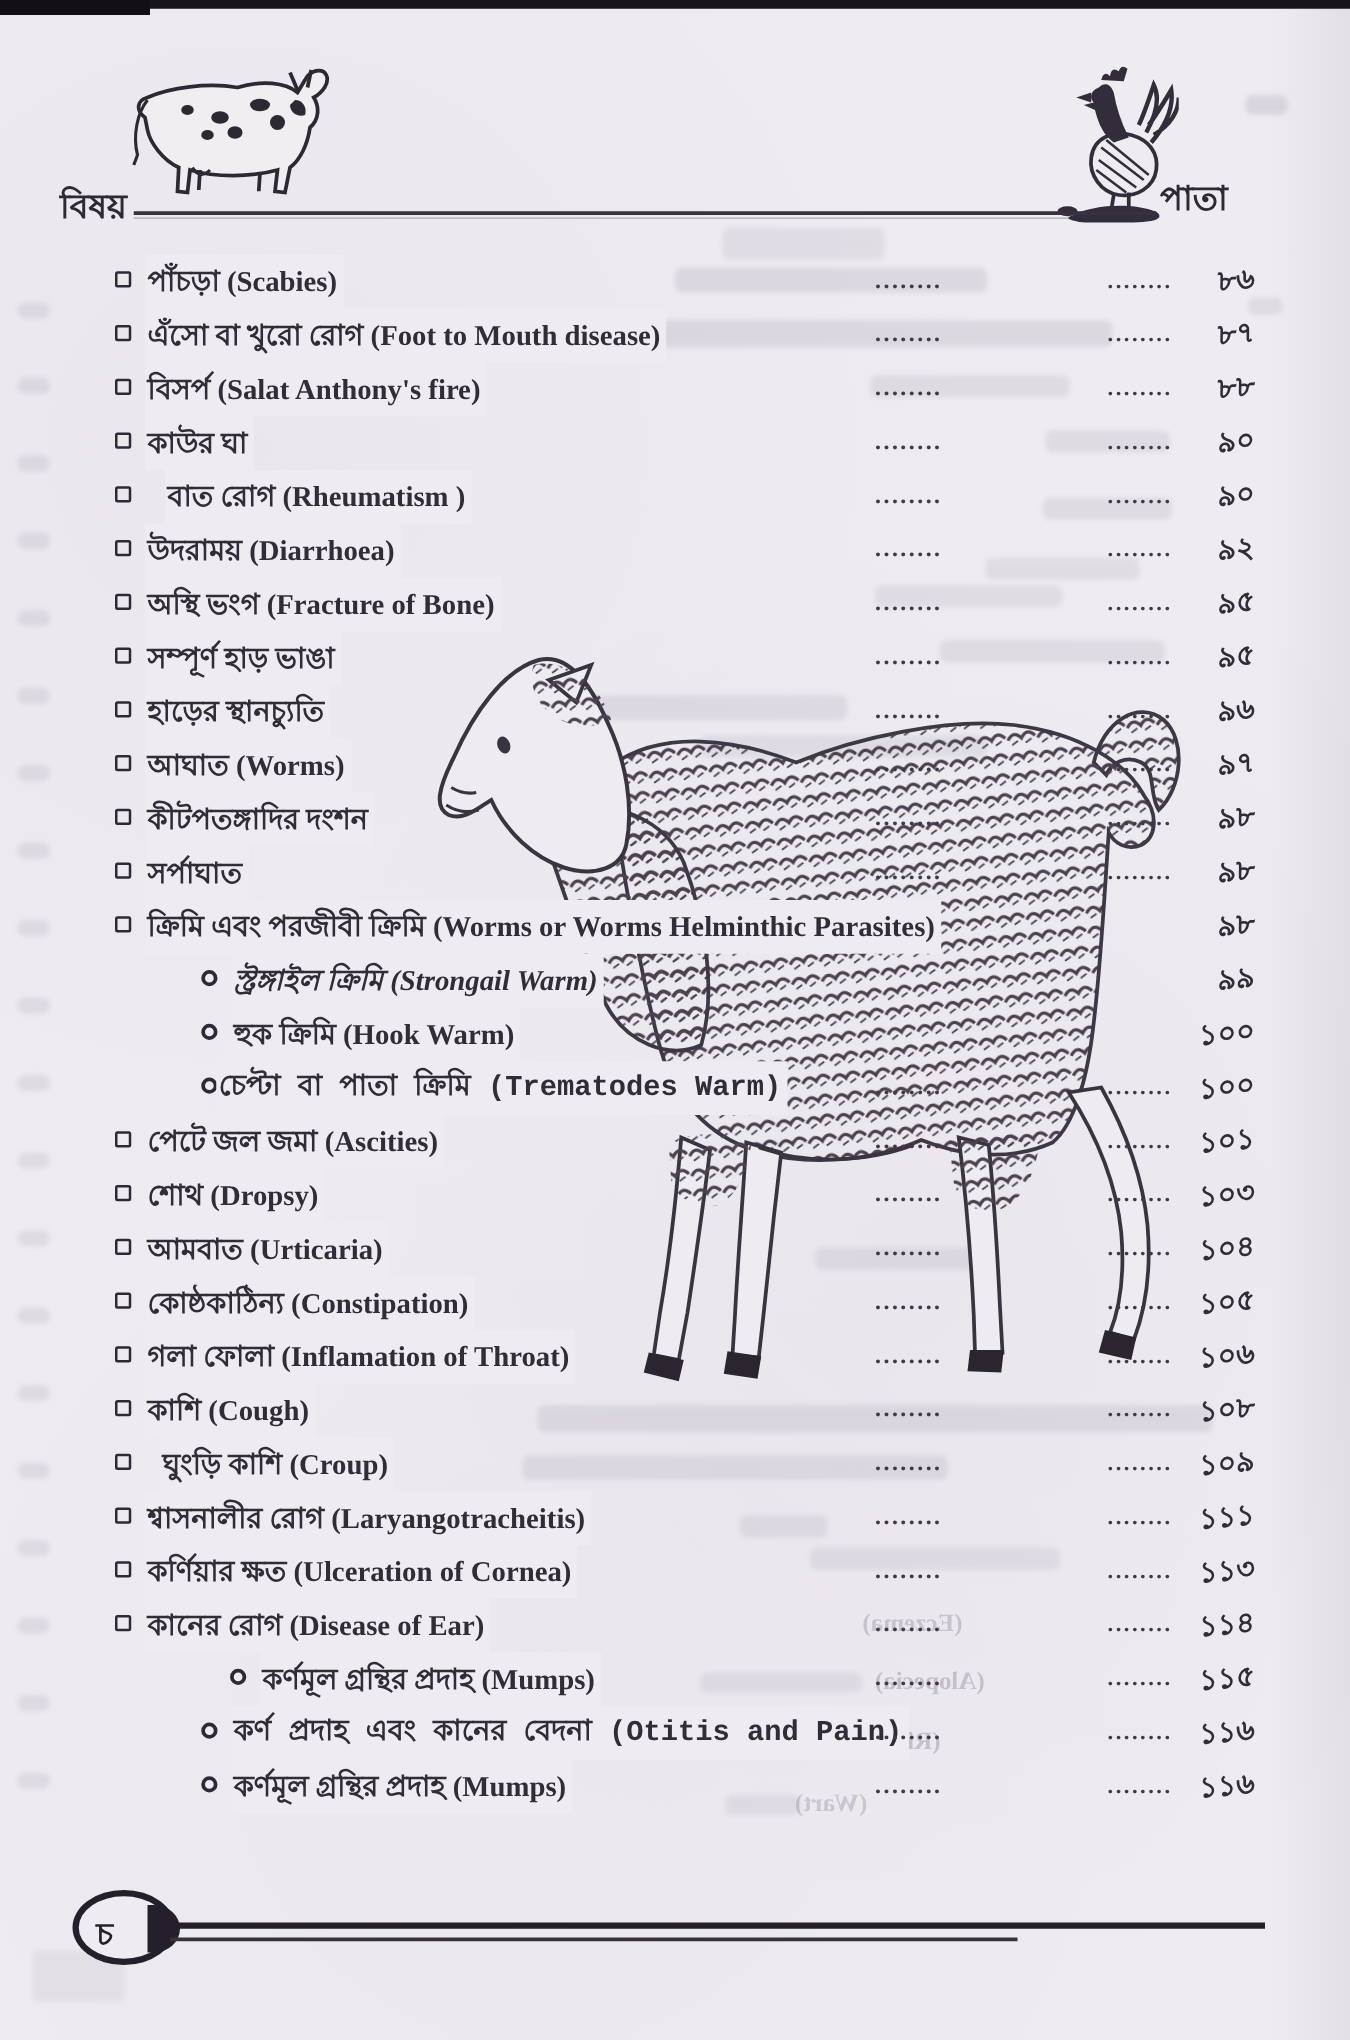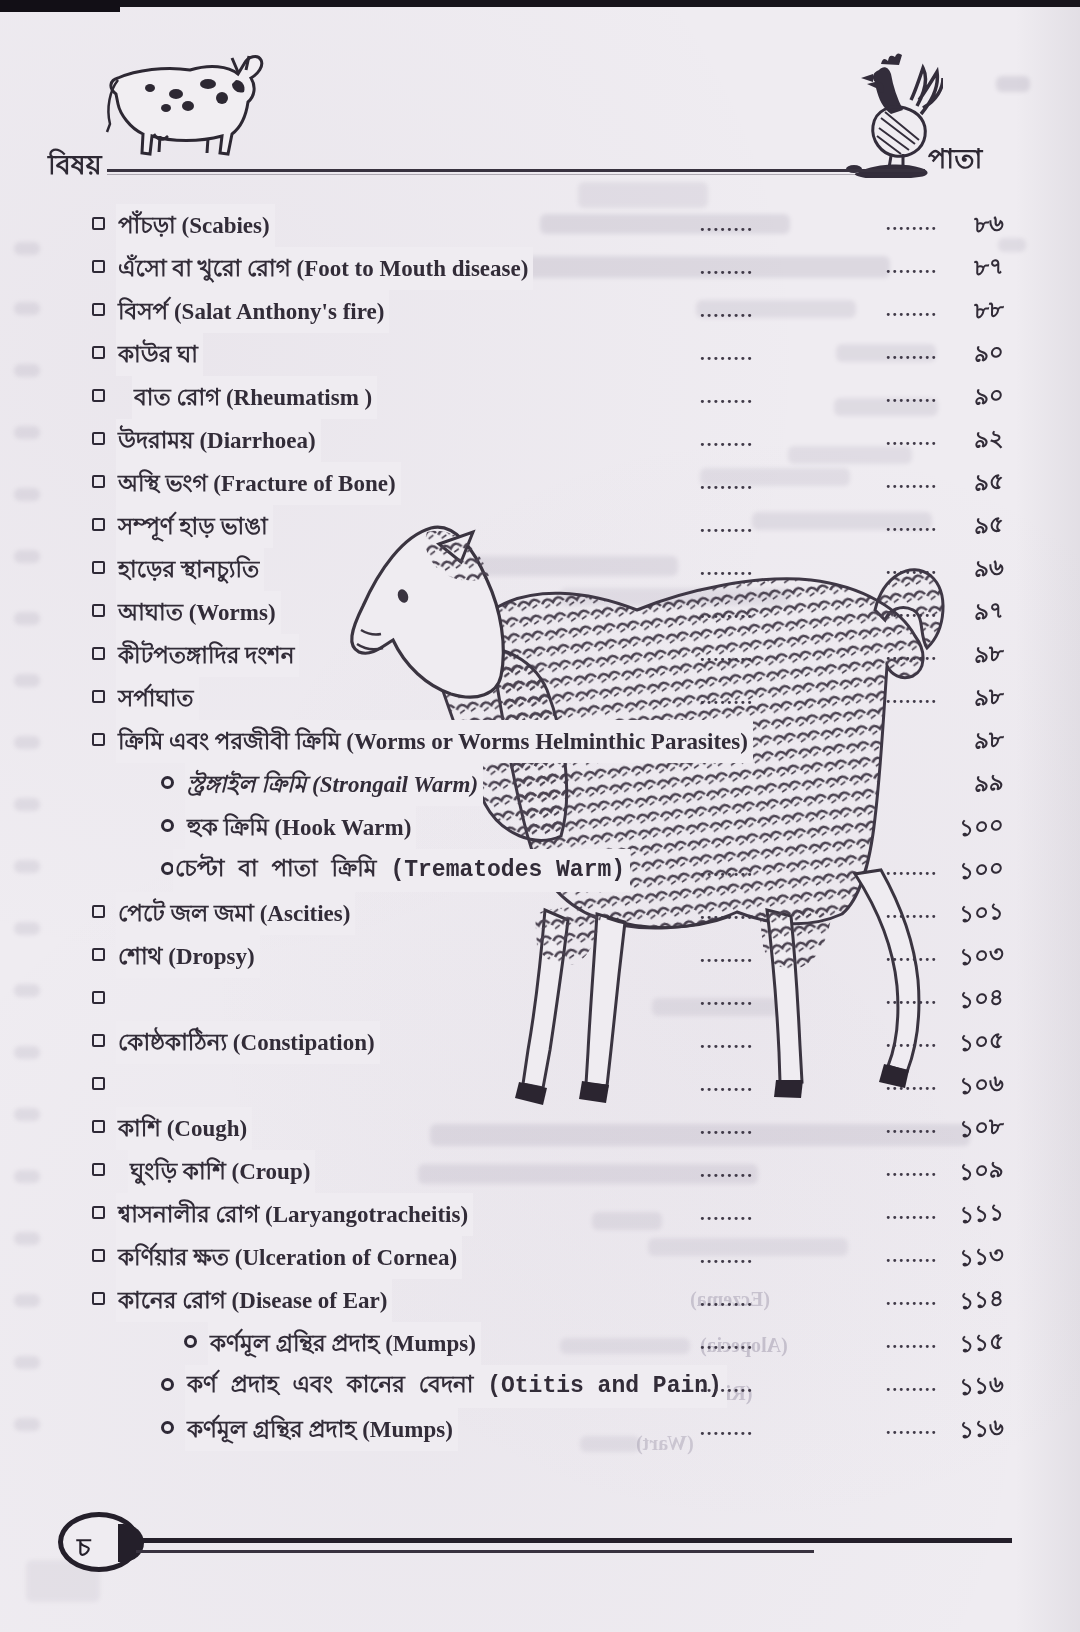--- a/index.html
+++ b/index.html
@@ -310,35 +310,37 @@
   <div class="row">
     <span class="bullet square" style="left: 78px;"></span>
     <span class="label" style="left: 102px;">শোথ (Dropsy)</span>
     <span class="dots dots1">........</span>
     <span class="dots dots2">........</span>
     <span class="pagenum">১০৩</span>
   </div>
 
   <div class="row">
     <span class="bullet square" style="left: 78px;"></span>
+    <span class="label" style="left: 102px;">আমবাত (Urticaria)</span>
     <span class="dots dots1">........</span>
     <span class="dots dots2">........</span>
     <span class="pagenum">১০৪</span>
   </div>
 
   <div class="row">
     <span class="bullet square" style="left: 78px;"></span>
     <span class="label" style="left: 102px;">কোষ্ঠকাঠিন্য (Constipation)</span>
     <span class="dots dots1">........</span>
     <span class="dots dots2">........</span>
     <span class="pagenum">১০৫</span>
   </div>
 
   <div class="row">
     <span class="bullet square" style="left: 78px;"></span>
+    <span class="label" style="left: 102px;">গলা ফোলা (Inflamation of Throat)</span>
     <span class="dots dots1">........</span>
     <span class="dots dots2">........</span>
     <span class="pagenum">১০৬</span>
   </div>
 
   <div class="row">
     <span class="bullet square" style="left: 78px;"></span>
     <span class="label" style="left: 102px;">কাশি (Cough)</span>
     <span class="dots dots1">........</span>
     <span class="dots dots2">........</span>

